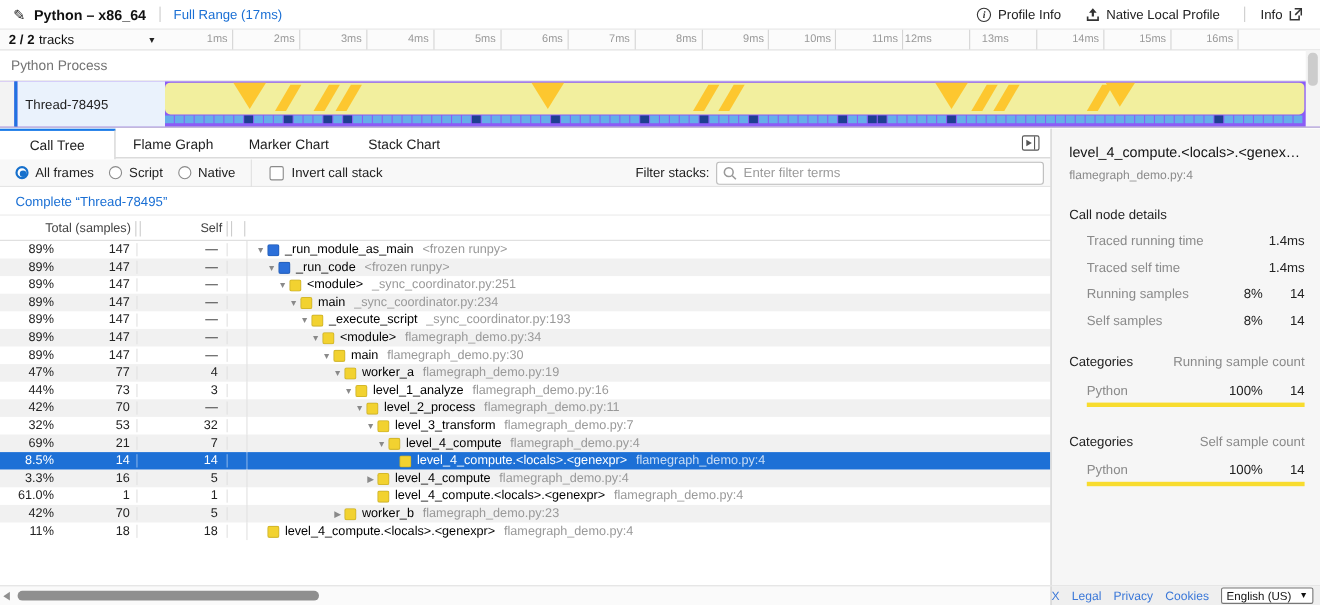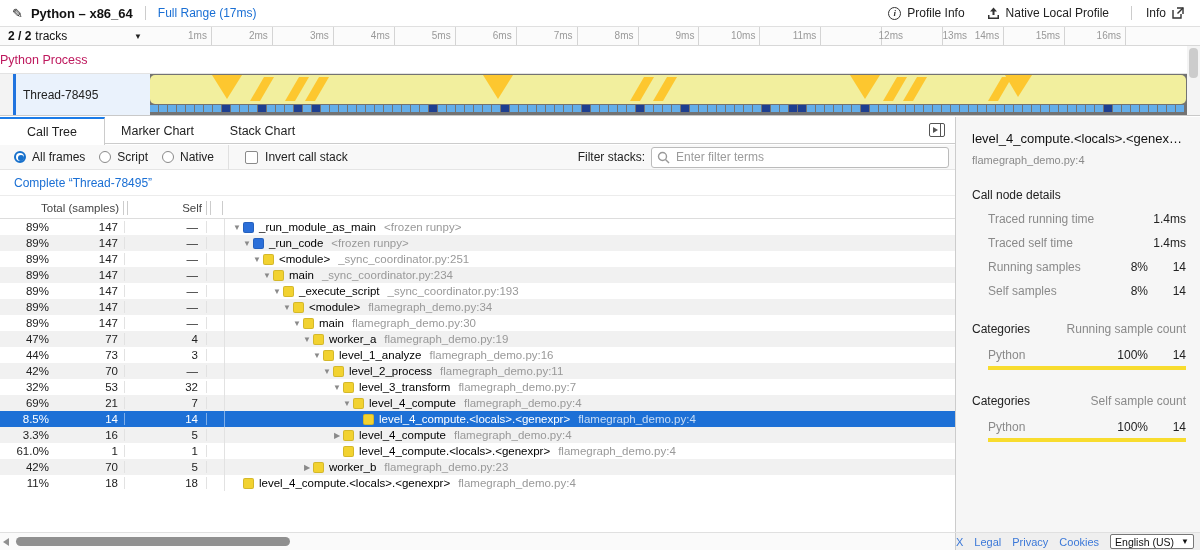--- a/index.html
+++ b/index.html
@@ -30,23 +30,23 @@
   .tracks-count { font-size:12px; font-weight:bold; color:#111; }
   .tracks-word { font-size:12px; color:#111; margin-left:4px; }
   .dd-arrow { position:absolute; left:134px; top:5px; font-size:8px; color:#222; }
   .ruler-tick { position:absolute; top:0; width:1px; height:18px; background:#d4d4d4; }
   .ruler-label { position:absolute; top:3px; font-size:10px; color:#999; text-align:right; }
 
   
   .process-row { position:absolute; left:0; top:46px; width:1200px; height:28px;
                  background:#fff; border-bottom:1px solid #e3e3e3;
                  display:flex; align-items:center; }
-  .process-row span { margin-left:0; font-size:12.5px; color:#be185d; }
+  .process-row span { margin-left:10px; font-size:12.5px; color:#737373; }
   .thread-row { position:absolute; left:0; top:74px; width:1200px; height:42px;
-                border-bottom:1px solid #c9c9c9; background:#737373; }
+                border-bottom:1px solid #c9c9c9; background:#8b5cf6; }
   .thread-margin { position:absolute; left:0; top:0; width:13px; height:41px; background:#f3f3f3; }
   .thread-selbar { position:absolute; left:13px; top:0; width:3px; height:41px; background:#2074df; }
   .thread-label { position:absolute; left:16px; top:0; width:134px; height:41px; background:#eaf2fc;
                   display:flex; align-items:center; cursor:pointer; }
   .thread-label span { margin-left:7px; font-size:12px; color:#222; }
   .thread-graph { position:absolute; left:150px; top:0; width:1036px; height:41px; cursor:pointer; }
   .sample-strip { position:absolute; left:0; top:31px; width:1036px; height:7px; }
   .sample-seg { position:absolute; top:0; height:7px; }
   .tracks-vscroll { position:absolute; right:0; top:46px; width:13px; height:69px; background:#f4f4f4; }
   .tracks-vscroll .vthumb { position:absolute; left:2px; top:2px; width:9px; height:30px; background:#cccccc; border-radius:4px; }
@@ -203,23 +203,23 @@
       <div class="ruler-label" style="left: 526.588px; width: 46px;">7ms</div>
       <div class="ruler-tick" style="left: 637.529px;"></div>
       <div class="ruler-label" style="left: 587.529px; width: 46px;">8ms</div>
       <div class="ruler-tick" style="left: 698.471px;"></div>
       <div class="ruler-label" style="left: 648.471px; width: 46px;">9ms</div>
       <div class="ruler-tick" style="left: 759.412px;"></div>
       <div class="ruler-label" style="left: 709.412px; width: 46px;">10ms</div>
       <div class="ruler-tick" style="left: 820.353px;"></div>
       <div class="ruler-label" style="left: 770.353px; width: 46px;">11ms</div>
       <div class="ruler-tick" style="left: 881.294px;"></div>
-      <div class="ruler-label" style="left: 857px; width: 46px;">12ms</div>
+      <div class="ruler-label" style="left: 801px; width: 46px;">12ms</div>
       <div class="ruler-tick" style="left: 942.235px;"></div>
-      <div class="ruler-label" style="left: 921px; width: 46px;">13ms</div>
+      <div class="ruler-label" style="left: 871px; width: 46px;">13ms</div>
       <div class="ruler-tick" style="left: 1003.18px;"></div>
       <div class="ruler-label" style="left: 953.176px; width: 46px;">14ms</div>
       <div class="ruler-tick" style="left: 1064.12px;"></div>
       <div class="ruler-label" style="left: 1014.12px; width: 46px;">15ms</div>
       <div class="ruler-tick" style="left: 1125.06px;"></div>
       <div class="ruler-label" style="left: 1075.06px; width: 46px;">16ms</div>
     </div>
 </div>
 
 <div class="process-row">
@@ -368,20 +368,21 @@
   </div>
 </div>
 <div class="tracks-vscroll">
   <div class="vthumb"></div>
 </div>
 
 <div class="main">
 
   <div class="tabbar">
     <div class="tab active">Call Tree</div>
+    <div class="tab">Flame Graph</div>
     <div class="tab">Marker Chart</div>
     <div class="tab">Stack Chart</div>
     <div class="sidebar-toggle">
       <span class="tri"></span>
       <span class="bar"></span>
     </div>
   </div>
 
   <div class="settings">
     <span class="radio checked"></span>

